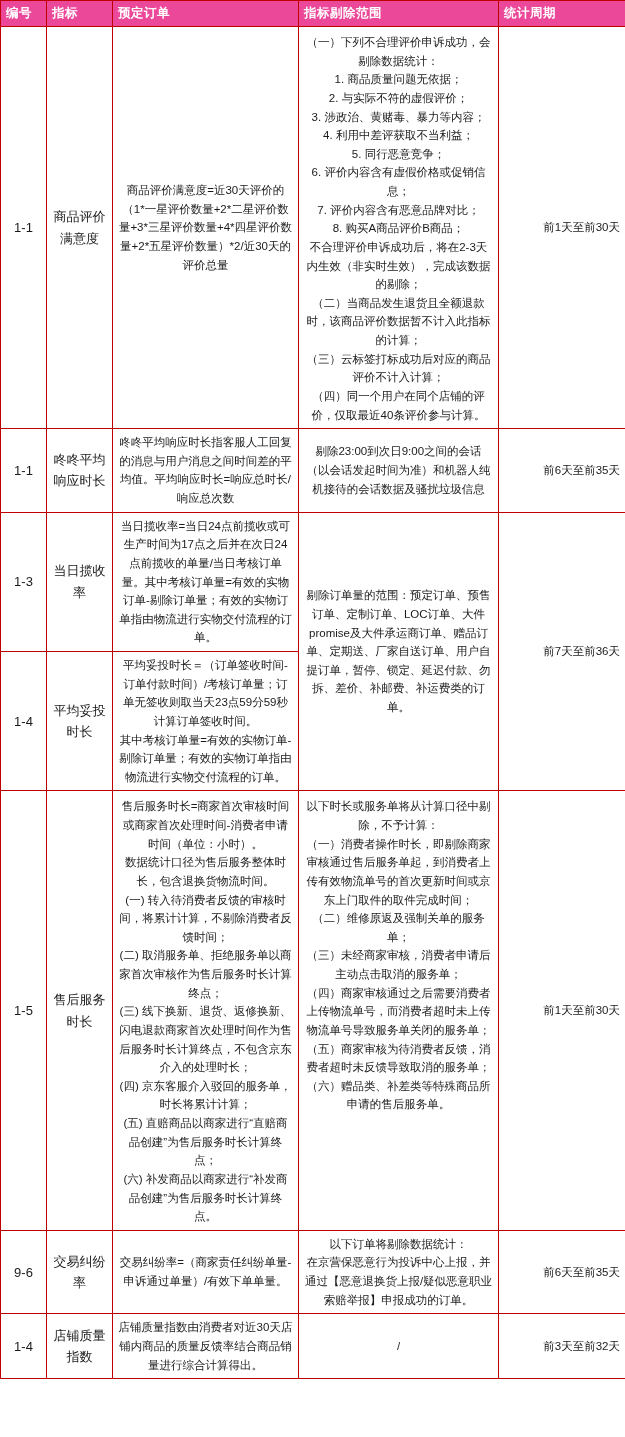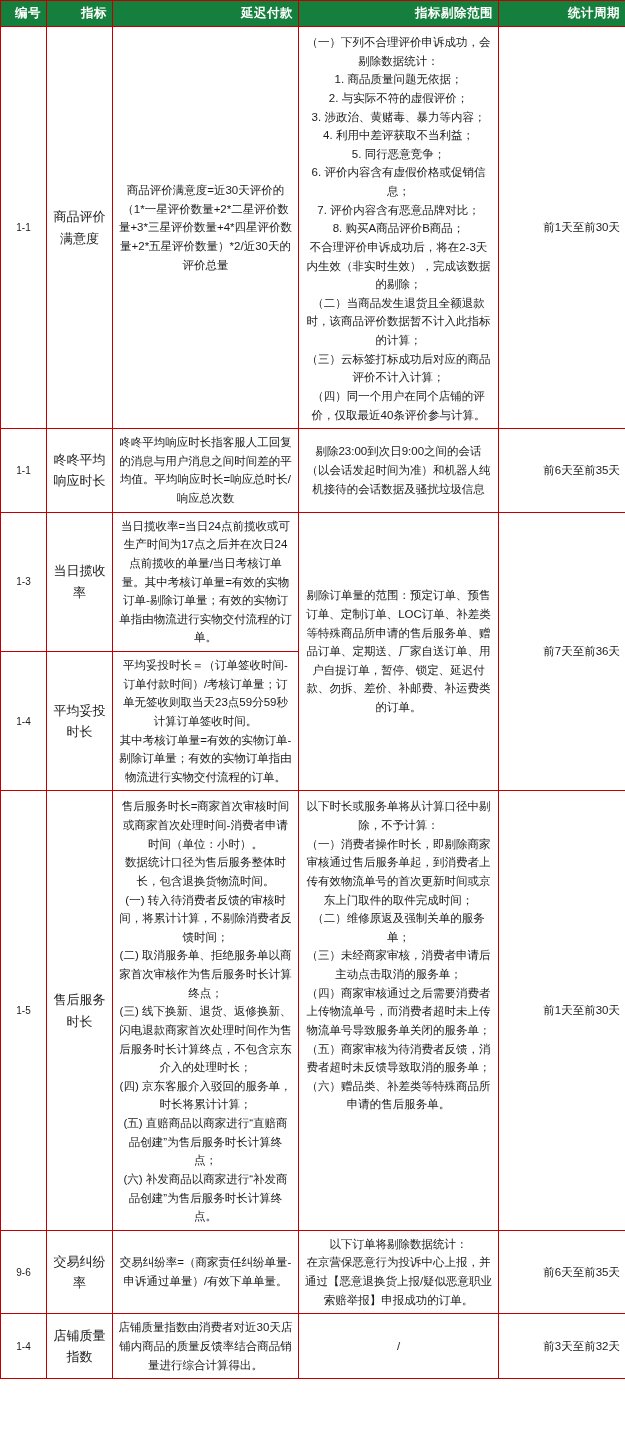--- a/index.html
+++ b/index.html
@@ -17,38 +17,38 @@
     border-collapse: collapse;
     table-layout: fixed;
   }
   table.metrics-table th,
   table.metrics-table td {
     border: 1px solid #c00000;
     vertical-align: middle;
     padding: 4px 5px;
   }
   thead th {
-    background: #15803d;
+    background: #ec4899;
     color: #ffffff;
     font-size: 12.5px;
     font-weight: bold;
-    text-align: right;
+    text-align: left;
     height: 22px;
     padding: 2px 4px;
     letter-spacing: 0.5px;
   }
   col.c-num    { width: 46px; }
   col.c-metric { width: 66px; }
   col.c-def    { width: 186px; }
   col.c-excl   { width: 200px; }
   col.c-period { width: 127px; }
 
   td.cell-num {
     text-align: center;
-    font-size: 10px;
+    font-size: 13px;
     color: #1a1a1a;
   }
   td.cell-metric {
     text-align: center;
     font-size: 13px;
     line-height: 1.65;
     color: #1a1a1a;
   }
   td.cell-def, td.cell-excl {
     text-align: center;
@@ -76,21 +76,21 @@
     <col class="c-num">
       <col class="c-metric">
       <col class="c-def">
       <col class="c-excl">
       <col class="c-period">
   </colgroup>
   <thead>
     <tr>
       <th>编号</th>
       <th>指标</th>
-      <th>延迟付款</th>
+      <th>预定订单</th>
       <th>指标剔除范围</th>
       <th>统计周期</th>
     </tr>
   </thead>
   <tbody>
 
     <tr>
       <td class="cell-num">1-1</td>
       <td class="cell-metric">商品评价<br>满意度</td>
       <td class="cell-def">商品评价满意度=近30天评价的（1*一星评价数量+2*二星评价数量+3*三星评价数量+4*四星评价数量+2*五星评价数量）*2/近30天的评价总量</td>
@@ -103,21 +103,21 @@
       <td class="cell-metric">咚咚平均<br>响应时长</td>
       <td class="cell-def">咚咚平均响应时长指客服人工回复的消息与用户消息之间时间差的平均值。平均响应时长=响应总时长/响应总次数</td>
       <td class="cell-excl">剔除23:00到次日9:00之间的会话（以会话发起时间为准）和机器人纯机接待的会话数据及骚扰垃圾信息</td>
       <td class="cell-period">前6天至前35天</td>
     </tr>
 
     <tr>
       <td class="cell-num">1-3</td>
       <td class="cell-metric">当日揽收<br>率</td>
       <td class="cell-def">当日揽收率=当日24点前揽收或可生产时间为17点之后并在次日24点前揽收的单量/当日考核订单量。其中考核订单量=有效的实物订单-剔除订单量；有效的实物订单指由物流进行实物交付流程的订单。</td>
-      <td class="cell-excl" rowspan="2">剔除订单量的范围：预定订单、预售订单、定制订单、LOC订单、补差类等特殊商品所申请的售后服务单、赠品订单、定期送、厂家自送订单、用户自提订单，暂停、锁定、延迟付款、勿拆、差价、补邮费、补运费类的订单。</td>
+      <td class="cell-excl" rowspan="2">剔除订单量的范围：预定订单、预售订单、定制订单、LOC订单、大件promise及大件承运商订单、赠品订单、定期送、厂家自送订单、用户自提订单，暂停、锁定、延迟付款、勿拆、差价、补邮费、补运费类的订单。</td>
       <td class="cell-period" rowspan="2">前7天至前36天</td>
     </tr>
 
     <tr>
       <td class="cell-num">1-4</td>
       <td class="cell-metric">平均妥投<br>时长</td>
       <td class="cell-def">平均妥投时长＝（订单签收时间-订单付款时间）/考核订单量；订单无签收则取当天23点59分59秒计算订单签收时间。<br>其中考核订单量=有效的实物订单-剔除订单量；有效的实物订单指由物流进行实物交付流程的订单。</td>
     </tr>
 
     <tr>

